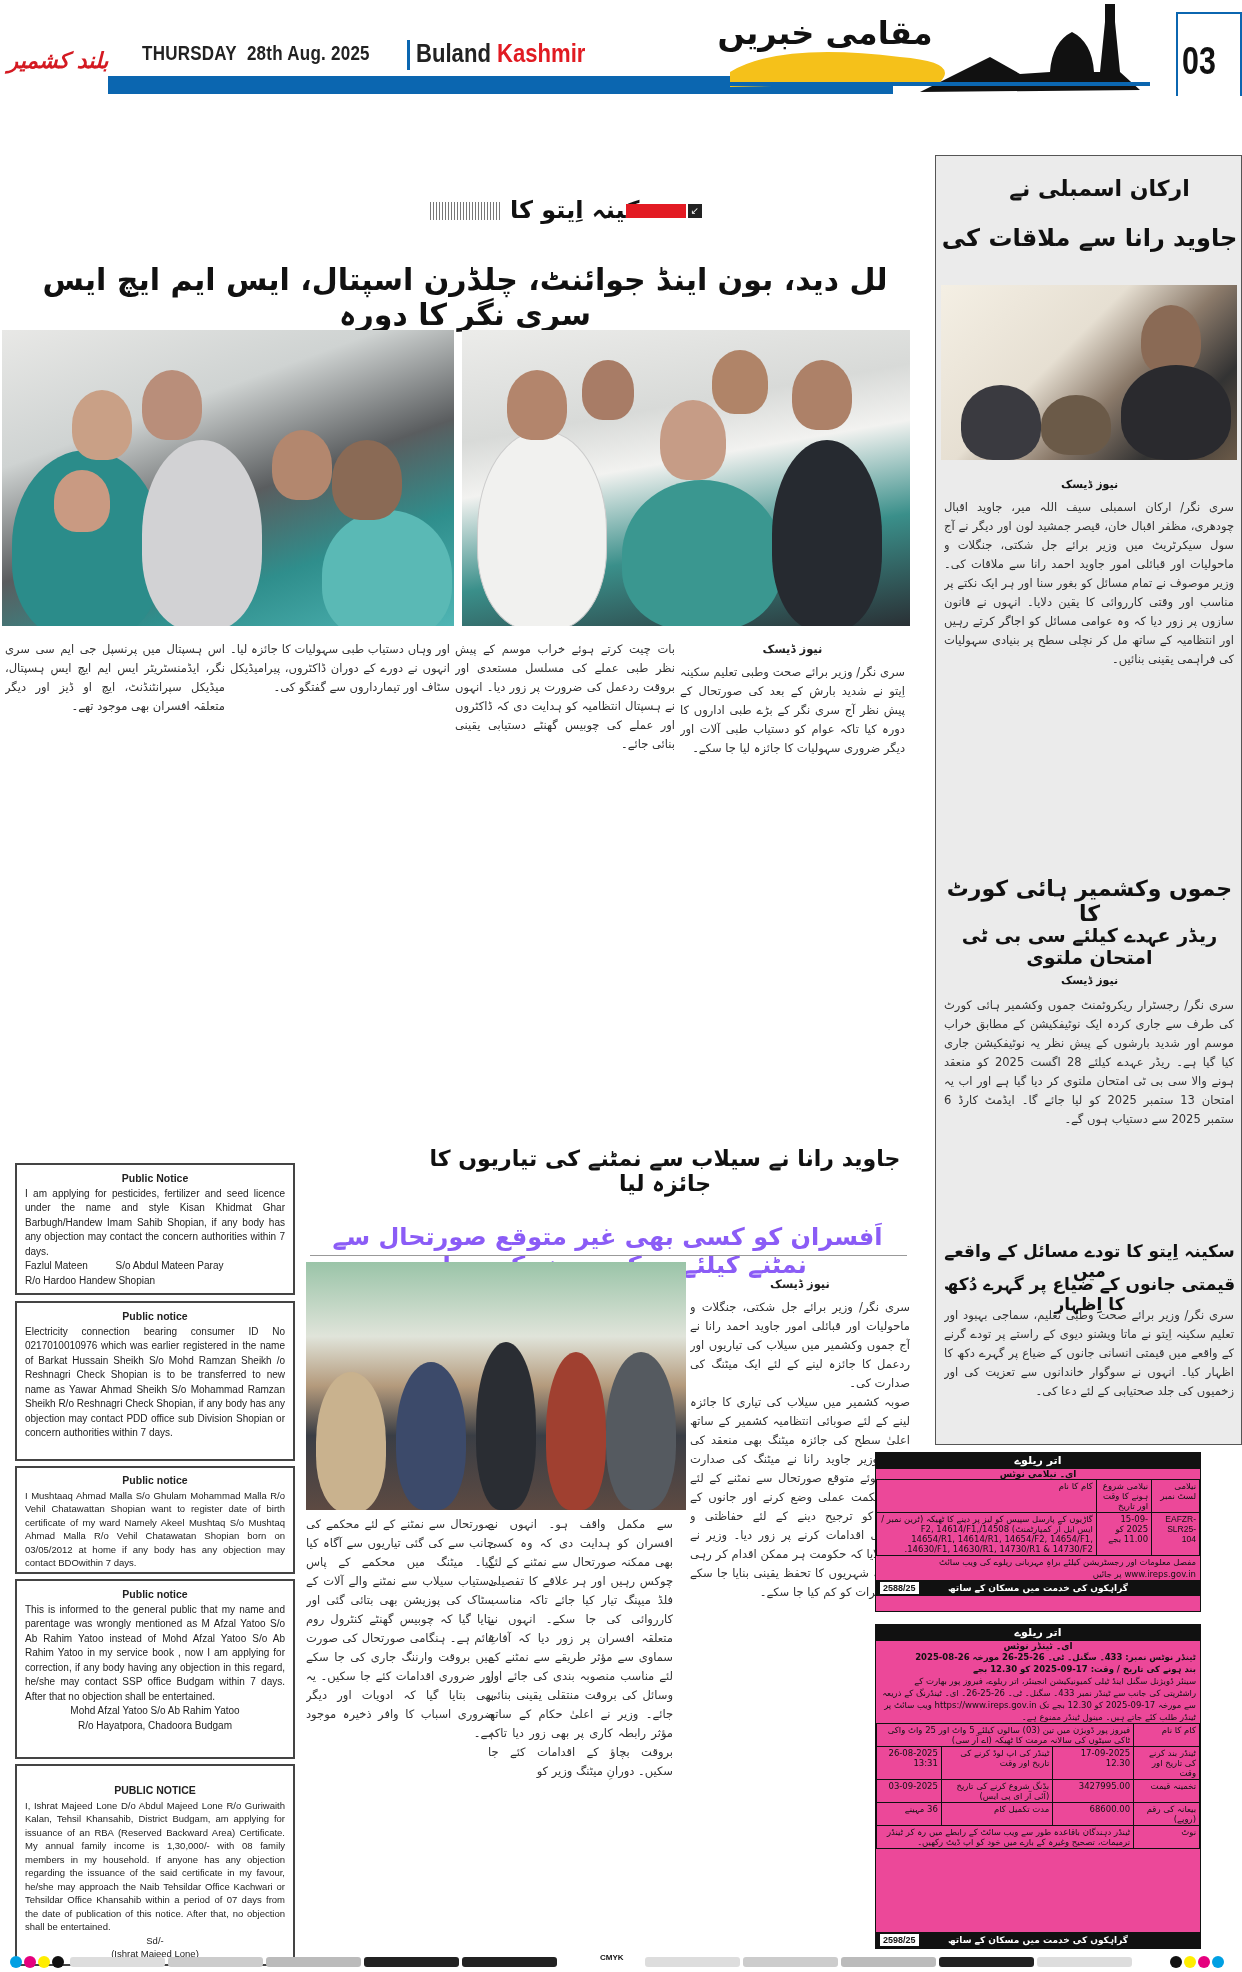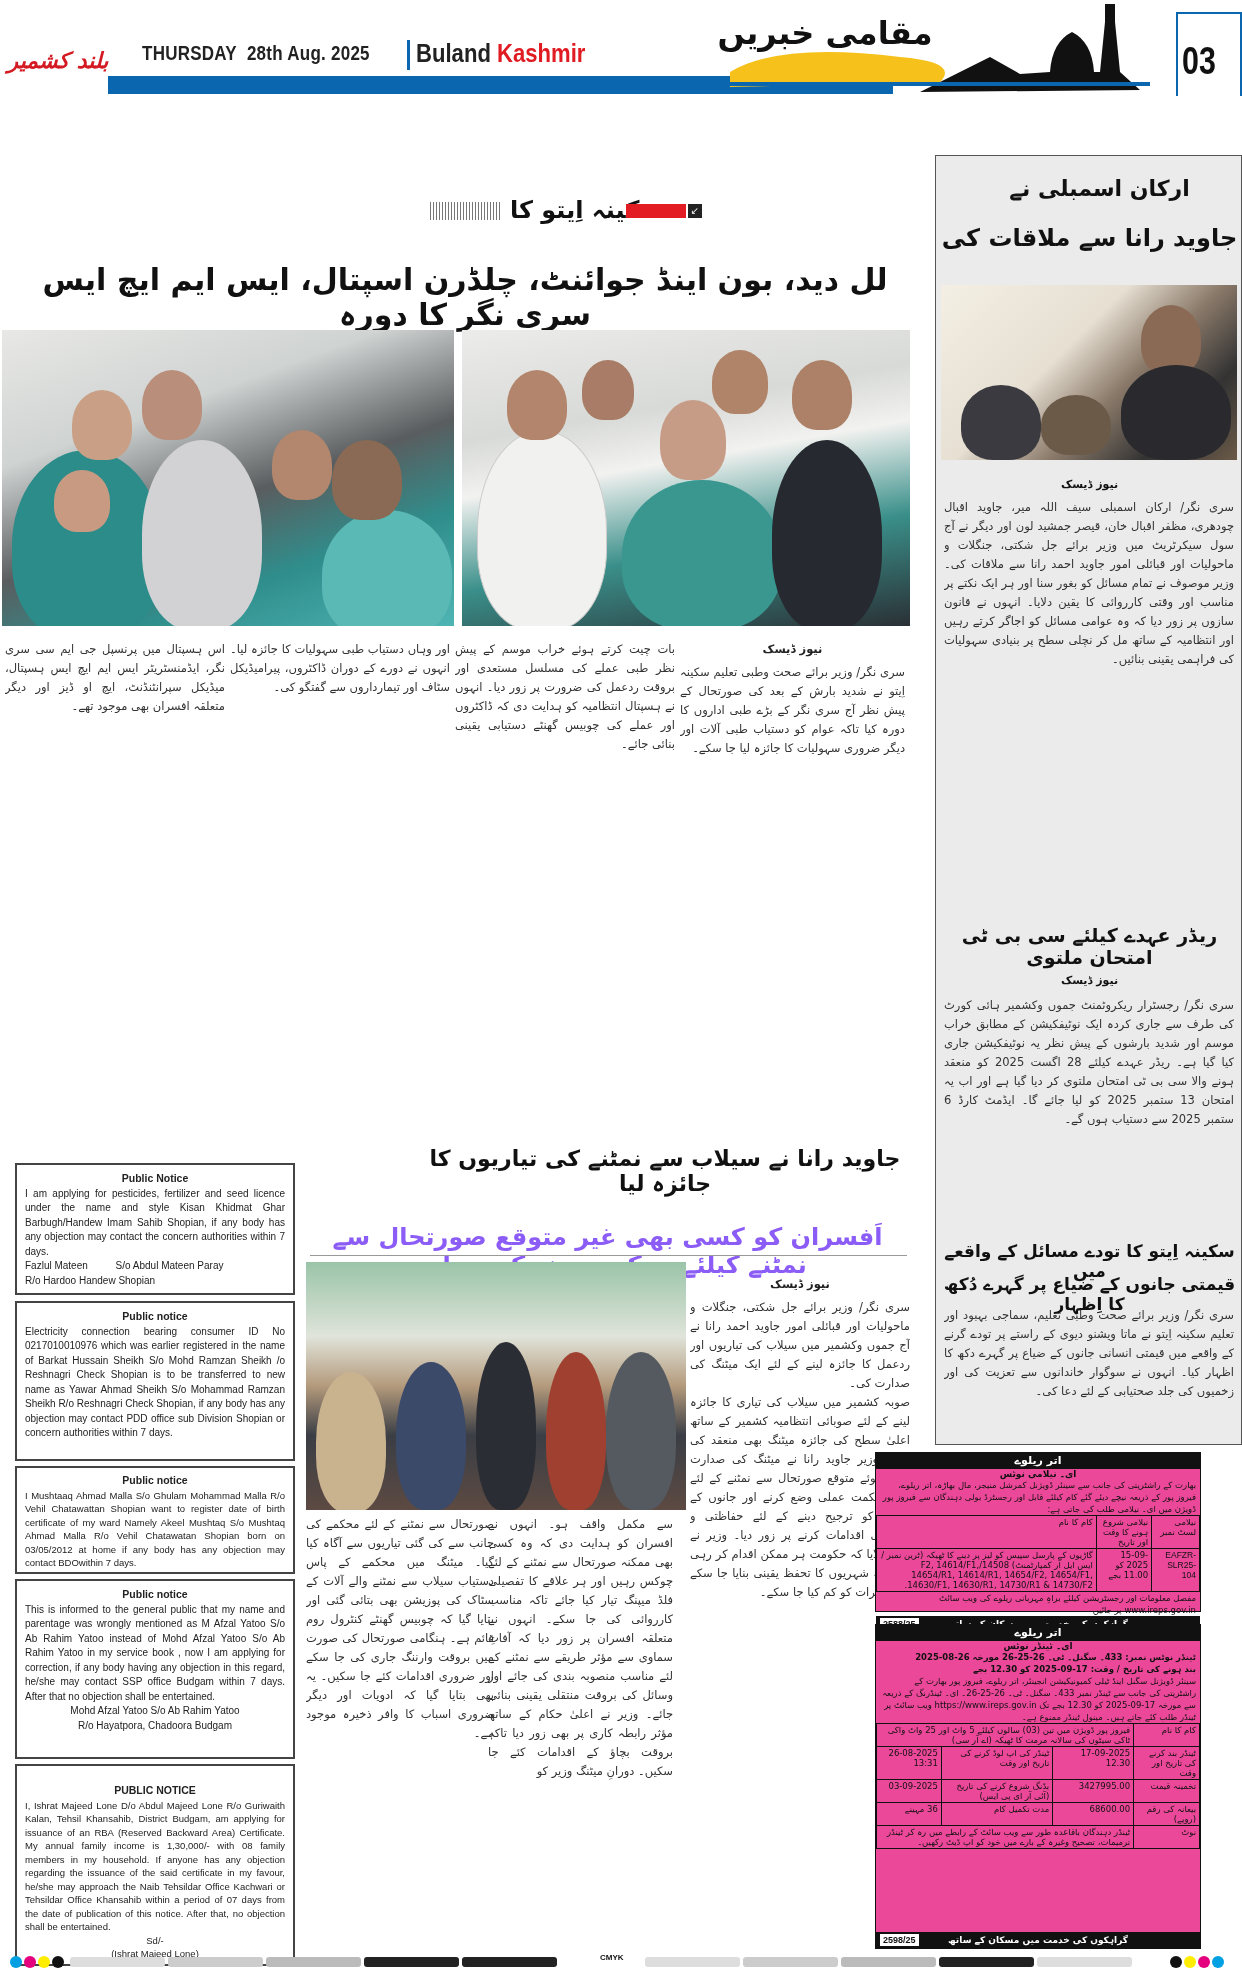--- a/index.html
+++ b/index.html
@@ -134,20 +134,21 @@
   <span class="textlines">اس ہسپتال میں پرنسپل جی ایم سی سری نگر، ایڈمنسٹریٹر ایس ایم ایچ ایس ہسپتال، میڈیکل سپرانٹنڈنٹ، ایچ او ڈیز اور دیگر متعلقہ افسران بھی موجود تھے۔</span>
 </div>
 
 <div id="right-box" class="abs">
   <div class="rhead" style="top:20px;font-size:22px;padding-left:20px;">ارکان اسمبلی نے</div>
   <div class="rhead" style="top:68px;font-size:24px;">جاوید رانا سے ملاقات کی</div>
   <div class="rhead" style="top:322px;font-size:11px;font-weight:bold;">نیوز ڈیسک</div>
   <div class="body-col" style="left:8px;top:342px;width:290px;height:345px;">
     <span class="textlines">سری نگر/ ارکان اسمبلی سیف اللہ میر، جاوید اقبال چودھری، مظفر اقبال خان، قیصر جمشید لون اور دیگر نے آج سول سیکرٹریٹ میں وزیر برائے جل شکتی، جنگلات و ماحولیات اور قبائلی امور جاوید احمد رانا سے ملاقات کی۔ وزیر موصوف نے تمام مسائل کو بغور سنا اور ہر ایک نکتے پر مناسب اور وقتی کارروائی کا یقین دلایا۔ انہوں نے قانون سازوں پر زور دیا کہ وہ عوامی مسائل کو اجاگر کرتے رہیں اور انتظامیہ کے ساتھ مل کر نچلی سطح پر بنیادی سہولیات کی فراہمی یقینی بنائیں۔</span>
   </div>
+  <div class="rhead" style="top:720px;font-size:22px;">جموں وکشمیر ہائی کورٹ کا</div>
   <div class="rhead" style="top:768px;font-size:19px;">ریڈر عہدے کیلئے سی بی ٹی امتحان ملتوی</div>
   <div class="rhead" style="top:818px;font-size:11px;font-weight:bold;">نیوز ڈیسک</div>
   <div class="body-col" style="left:8px;top:840px;width:290px;height:230px;">
     <span class="textlines">سری نگر/ رجسٹرار ریکروٹمنٹ جموں وکشمیر ہائی کورٹ کی طرف سے جاری کردہ ایک نوٹیفکیشن کے مطابق خراب موسم اور شدید بارشوں کے پیش نظر یہ نوٹیفکیشن جاری کیا گیا ہے۔ ریڈر عہدے کیلئے 28 اگست 2025 کو منعقد ہونے والا سی بی ٹی امتحان ملتوی کر دیا گیا ہے اور اب یہ امتحان 13 ستمبر 2025 کو لیا جائے گا۔ ایڈمٹ کارڈ 6 ستمبر 2025 سے دستیاب ہوں گے۔</span>
   </div>
   <div class="rhead" style="top:1085px;font-size:17px;">سکینہ اِیتو کا تودے مسائل کے واقعے میں</div>
   <div class="rhead" style="top:1118px;font-size:17px;">قیمتی جانوں کے ضیاع پر گہرے دُکھ کا اِظہار</div>
   <div class="body-col" style="left:8px;top:1150px;width:290px;height:132px;">
     <span class="textlines">سری نگر/ وزیر برائے صحت وطبی تعلیم، سماجی بہبود اور تعلیم سکینہ اِیتو نے ماتا ویشنو دیوی کے راستے پر تودے گرنے کے واقعے میں قیمتی انسانی جانوں کے ضیاع پر گہرے دکھ کا اظہار کیا۔ انہوں نے سوگوار خاندانوں سے تعزیت کی اور زخمیوں کی جلد صحتیابی کے لئے دعا کی۔</span>
   </div>
@@ -205,21 +206,20 @@
 <div class="body-col" style="left:488px;top:1515px;width:185px;height:430px;">
   <span class="textlines">سے مکمل واقف ہو۔ انہوں نے افسران کو ہدایت دی کہ وہ کسی بھی ممکنہ صورتحال سے نمٹنے کے لئے چوکس رہیں اور ہر علاقے کا تفصیلی فلڈ میپنگ تیار کیا جائے تاکہ مناسب کارروائی کی جا سکے۔ انہوں نے متعلقہ افسران پر زور دیا کہ آفاتِ سماوی سے مؤثر طریقے سے نمٹنے کے لئے مناسب منصوبہ بندی کی جائے اور وسائل کی بروقت منتقلی یقینی بنائی جائے۔ وزیر نے اعلیٰ حکام کے ساتھ مؤثر رابطہ کاری پر بھی زور دیا تاکہ بروقت بچاؤ کے اقدامات کئے جا سکیں۔ دورانِ میٹنگ وزیر کو</span>
 </div>
 <div class="body-col" style="left:306px;top:1515px;width:188px;height:430px;">
   <span class="textlines">صورتحال سے نمٹنے کے لئے محکمے کی جانب سے کی گئی تیاریوں سے آگاہ کیا گیا۔ میٹنگ میں محکمے کے پاس دستیاب سیلاب سے نمٹنے والے آلات کے سٹاک کی پوزیشن بھی بتائی گئی اور بتایا گیا کہ چوبیس گھنٹے کنٹرول روم قائم ہے۔ ہنگامی صورتحال کی صورت میں بروقت وارننگ جاری کی جا سکے اور ضروری اقدامات کئے جا سکیں۔ یہ بھی بتایا گیا کہ ادویات اور دیگر ضروری اسباب کا وافر ذخیرہ موجود ہے۔</span>
 </div>
 
 <div class="ad" style="top:1452px;height:160px;">
   <div class="bar">اتر ریلوے</div>
   <div class="sub">ای۔ نیلامی نوٹس</div>
-  <div class="txt">بھارت کے راشٹرپتی کی جانب سے سینئر ڈویژنل کمرشل منیجر، مال بھاڑہ، اتر ریلوے، فیروز پور کے ذریعہ نیچے دیئے گئے کام کیلئے قابل اور رجسٹرڈ بولی دہندگان سے فیروز پور ڈویژن میں ای۔ نیلامی طلب کی جاتی ہے:</div>
   <table dir="rtl">
     <tbody>
         <tr>
       <td>نیلامی لسٹ نمبر</td>
       <td>نیلامی شروع ہونے کا وقت اور تاریخ</td>
       <td>کام کا نام</td>
     </tr>
     <tr>
       <td style="font-family:'Liberation Sans',sans-serif;">EAFZR-SLR25-104</td>
       <td>15-09-2025 کو 11.00 بجے</td>

